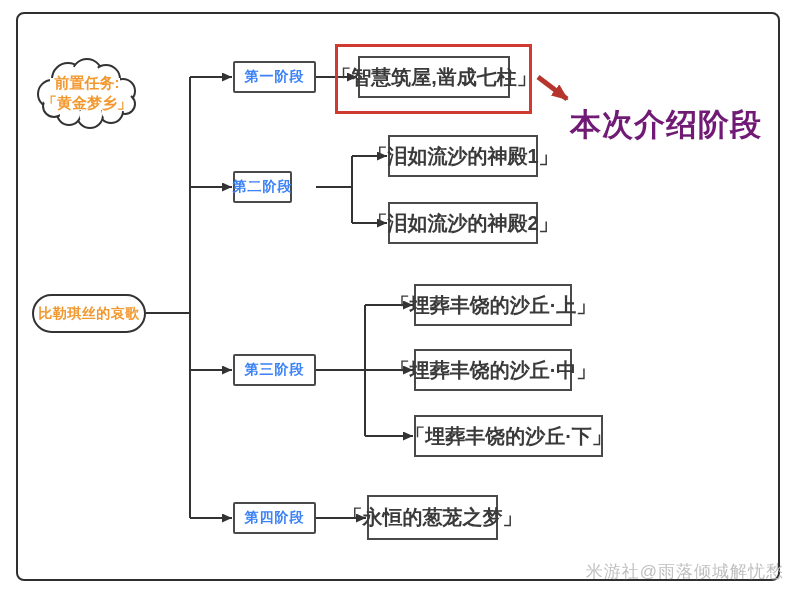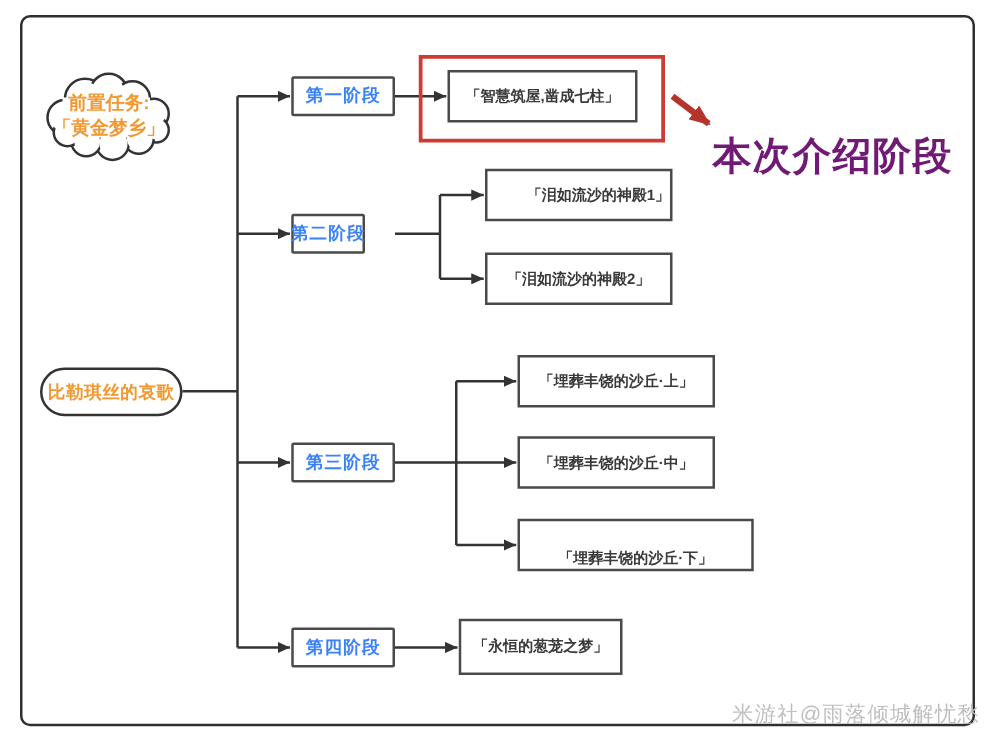--- a/index.html
+++ b/index.html
@@ -16,21 +16,21 @@
     position:absolute;box-sizing:border-box;background:#ffffff;
     display:flex;align-items:center;justify-content:center;
     white-space:nowrap;
   }
   .stage{
     border:2px solid #4a4a4a;border-radius:2px;
     color:#3b82f6;font-weight:bold;font-size:14px;letter-spacing:1px;
   }
   .quest{
     border:2px solid #4a4a4a;border-radius:0;
-    color:#3a3a3a;font-weight:bold;font-size:12px;
+    color:#3a3a3a;font-weight:bold;font-size:20px;
   }
   .root{
     border:2px solid #333333;border-radius:20px;
     color:#f2982f;font-weight:bold;font-size:14px;letter-spacing:0.5px;
   }
   .highlight-frame{
     position:absolute;left:335px;top:44px;width:197px;height:70px;
     border:3px solid #cf3a31;box-sizing:border-box;background:transparent;
   }
   .cloud-wrap{position:absolute;left:26px;top:52px;width:122px;height:82px;}
@@ -143,33 +143,33 @@
 </div>
 <div class="node stage" style="left:233px;top:502px;width:83px;height:32px;">
   <span>第四阶段</span>
 </div>
 
 <div class="highlight-frame"></div>
 
 <div class="node quest" style="left:358px;top:56px;width:152px;height:42px;">
   <span>「智慧筑屋,凿成七柱」</span>
 </div>
-<div class="node quest" style="left:388px;top:135px;width:150px;height:42px;justify-content:flex-end;">
+<div class="node quest" style="left:388px;top:135px;width:150px;height:42px;">
   <span>「泪如流沙的神殿1」</span>
 </div>
 <div class="node quest" style="left:388px;top:202px;width:150px;height:42px;">
   <span>「泪如流沙的神殿2」</span>
 </div>
 <div class="node quest" style="left:414px;top:284px;width:158px;height:42px;">
   <span>「埋葬丰饶的沙丘·上」</span>
 </div>
 <div class="node quest" style="left:414px;top:349px;width:158px;height:42px;">
   <span>「埋葬丰饶的沙丘·中」</span>
 </div>
-<div class="node quest" style="left:414px;top:415px;width:189px;height:42px;align-items:flex-end;">
+<div class="node quest" style="left:414px;top:415px;width:189px;height:42px;">
   <span>「埋葬丰饶的沙丘·下」</span>
 </div>
 <div class="node quest" style="left:367px;top:495px;width:131px;height:45px;">
   <span>「永恒的葱茏之梦」</span>
 </div>
 
 <div class="note">本次介绍阶段</div>
 
 <div class="watermark">米游社@雨落倾城解忧愁</div>
 

